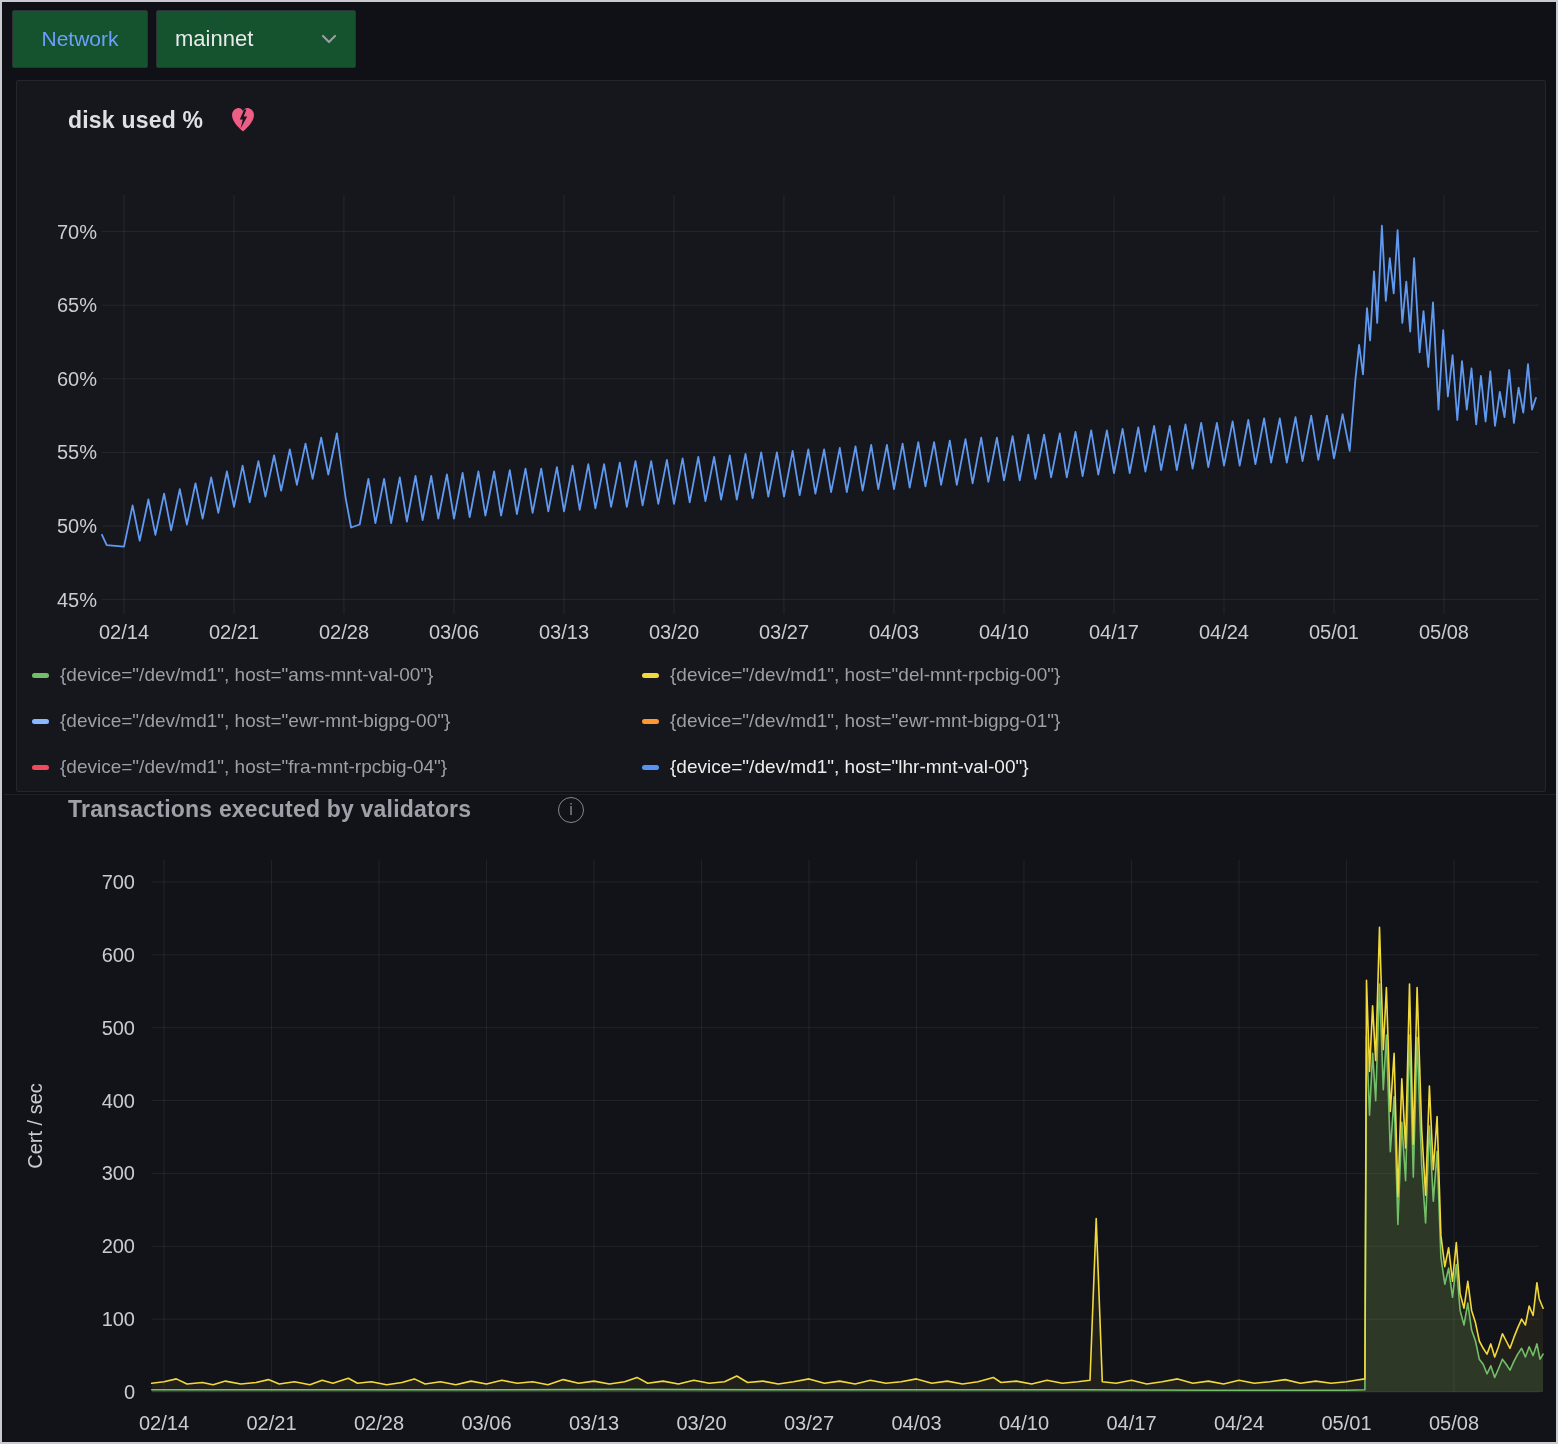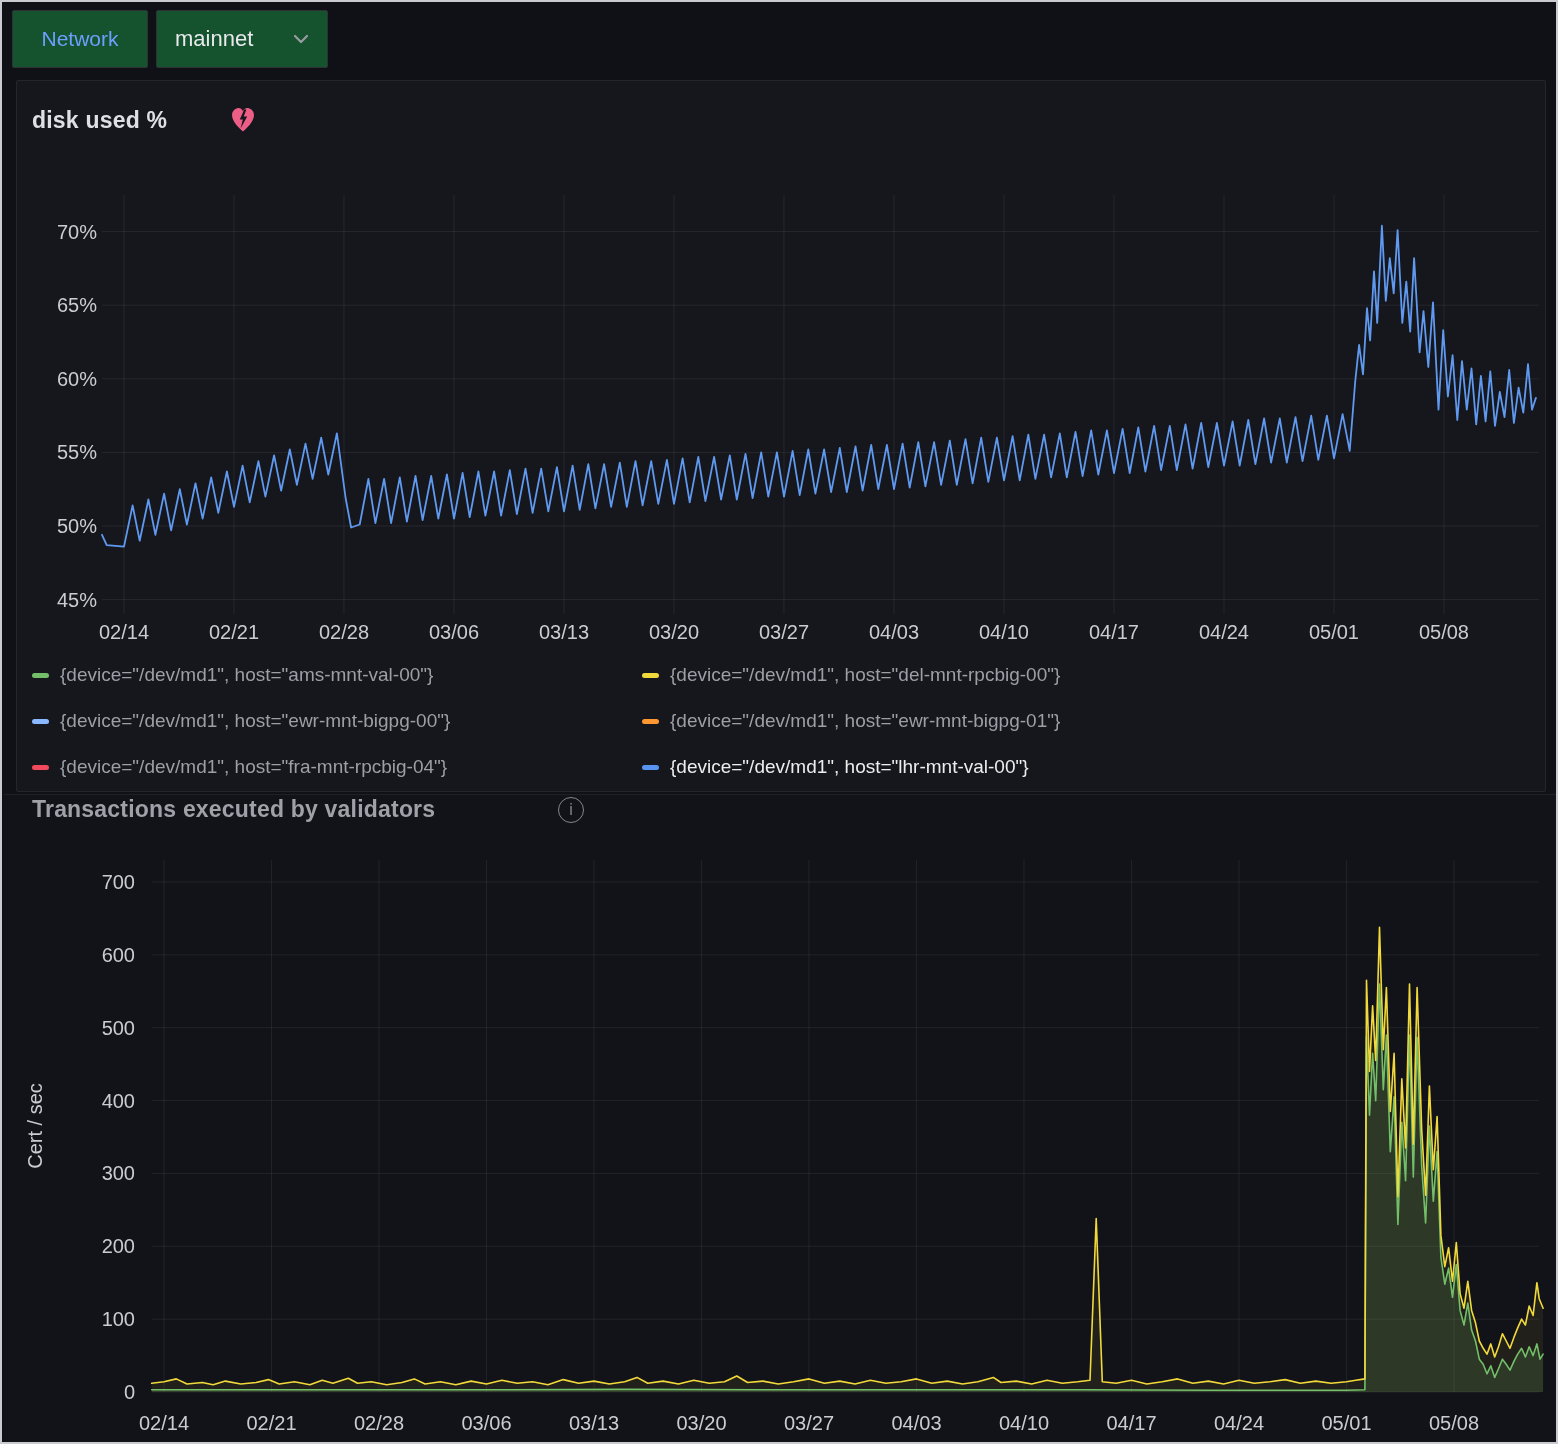--- a/index.html
+++ b/index.html
@@ -7,28 +7,28 @@
   #page{
     position:relative;width:1558px;height:1444px;margin:0 auto;
     background:#101116;border:2px solid #c9cbd1;overflow:hidden;
     font-family:"Liberation Sans", sans-serif;
   }
   
   .var-box{position:absolute;top:8px;height:58px;border:1px solid #2e3138;border-radius:2px;
     display:flex;align-items:center;background:#14532d;}
   #network-box{left:10px;width:136px;justify-content:center;}
   #network-box span{color:#6e9fff;font-size:21px;font-weight:500;}
-  #mainnet-box{left:154px;width:172px;padding:0 18px;justify-content:space-between;cursor:pointer;}
+  #mainnet-box{left:154px;width:200px;padding:0 18px;justify-content:space-between;cursor:pointer;}
   #mainnet-box .val{color:#e8e9ed;font-size:22px;font-weight:500;}
   
   #disk-panel{position:absolute;left:14px;top:78px;width:1530px;height:712px;
     background:#16171d;border:1px solid #24262c;border-radius:2px;}
   #tx-panel{position:absolute;left:2px;top:792px;width:1554px;height:650px;
     background:#121318;border-top:1px solid #1f2127;}
-  .panel-title{position:absolute;font-size:23px;font-weight:700;letter-spacing:.2px;}
+  .panel-title{position:absolute;font-size:23px;font-weight:700;letter-spacing:.2px;margin-left:36px;}
   #disk-title{left:30px;top:105px;color:#dfe0e4;}
   #tx-title{left:30px;top:794px;color:#9fa1a8;}
   #alert-heart{position:absolute;left:226px;top:102px;width:30px;height:29px;cursor:pointer;}
   #info-icon{position:absolute;left:556px;top:795px;width:26px;height:26px;border:1.5px solid #84868d;
     border-radius:50%;color:#84868d;font-size:16px;line-height:23px;text-align:center;cursor:pointer;}
   
   svg.chart{position:absolute;left:0;display:block;}
   svg.chart text{font-family:"Liberation Sans", sans-serif;}
   
   #legend{position:absolute;left:30px;top:650px;width:1400px;

